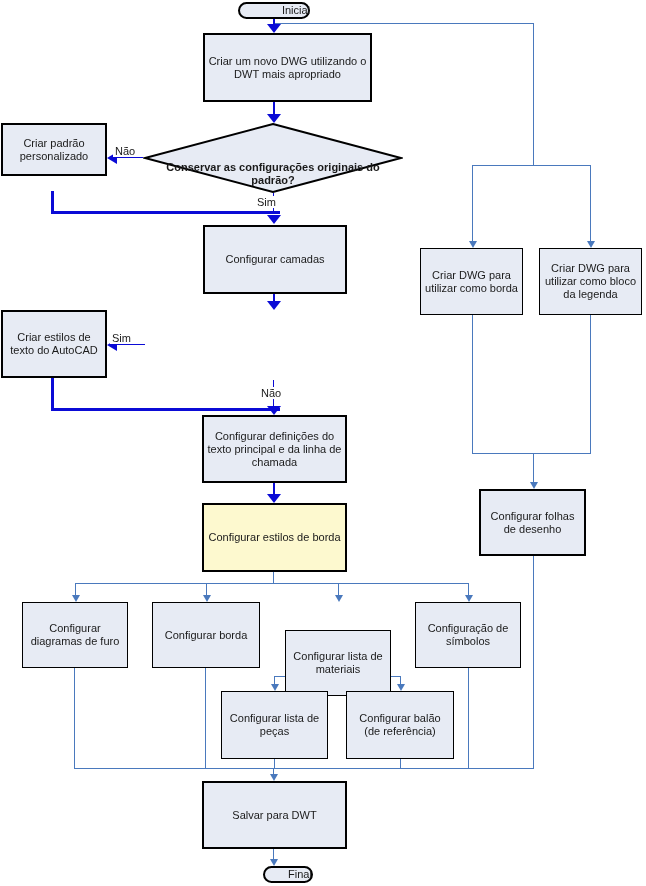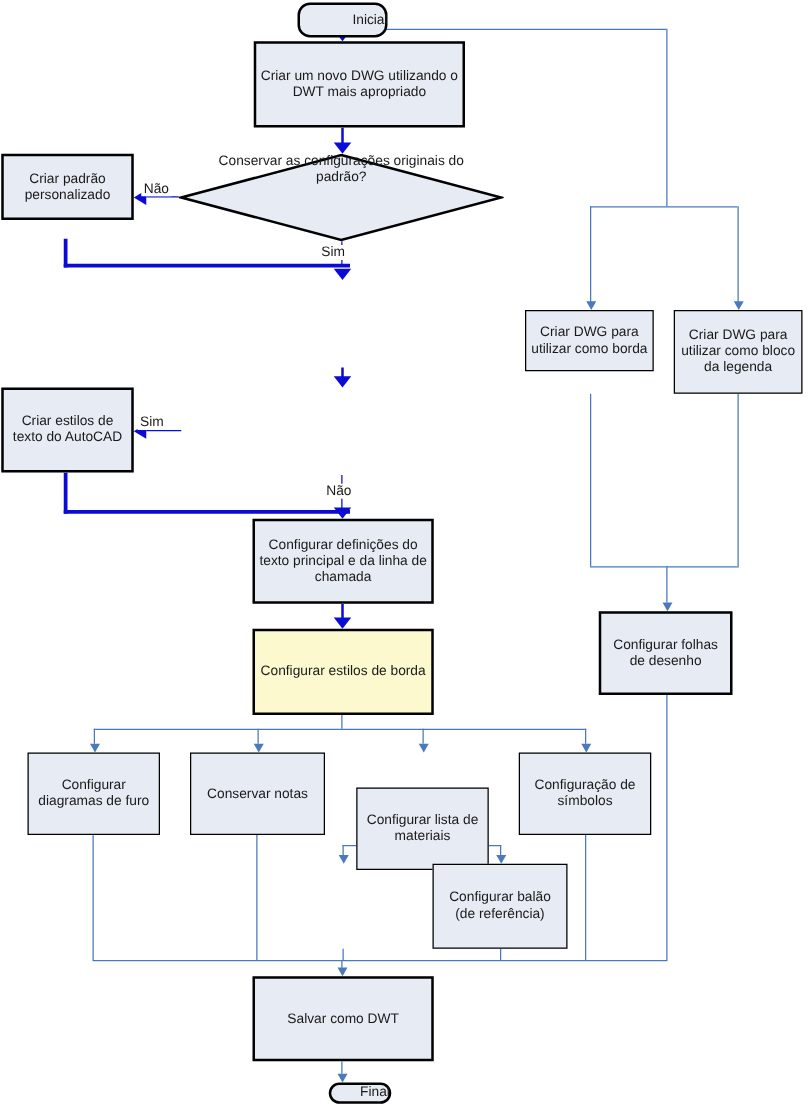--- a/index.html
+++ b/index.html
@@ -11,22 +11,22 @@
   .node{
     position:absolute;display:flex;align-items:center;justify-content:center;
     text-align:center;background:#e7ebf4;border:2px solid #000;
     box-sizing:border-box;line-height:13px;padding:2px 3px;
   }
   .thin{border-width:1px;}
   .stadium{border-radius:10px;border-width:2px;padding:0 4px;}
   .highlight{background:#fdf9cf;}
   .diamond{position:absolute;}
   .diamond .dlabel{
-    position:absolute;left:0;top:0;width:100%;height:100%;
-    display:flex;justify-content:center;text-align:center;line-height:13px;
+    position:absolute;left:0;top:16px;width:100%;height:100%;
+    display:flex;align-items:center;justify-content:center;text-align:center;line-height:13px;font-weight:bold;
   }
   .dlabel span{display:block;}
   .sline{position:absolute;background:#4a79bd;}
   .mline{position:absolute;background:#0b0bd6;}
   .sarrow-down{position:absolute;width:0;height:0;
     border-left:4px solid transparent;border-right:4px solid transparent;
     border-top:7px solid #4a79bd;}
   .marrow-down{position:absolute;width:0;height:0;
     border-left:7px solid transparent;border-right:7px solid transparent;
     border-top:9px solid #0b0bd6;}
@@ -106,57 +106,59 @@
   <div class="marrow-down" style="left:267px;top:406px;"></div>
 
   <div class="mline" style="left:273px;top:483px;width:2px;height:12px;"></div>
   <div class="marrow-down" style="left:267px;top:494px;"></div>
 
   <div class="elabel" style="left:113px;top:145px;">Não</div>
   <div class="elabel" style="left:255px;top:196px;">Sim</div>
   <div class="elabel" style="left:110px;top:332px;">Sim</div>
   <div class="elabel" style="left:259px;top:387px;">Não</div>
 
-  <div class="node stadium" style="left:238px;top:2px;width:72px;height:28px;padding-left:48px;">Inicial</div>
+  <div class="node stadium" style="left:238px;top:2px;width:72px;height:17px;padding-left:48px;">Inicial</div>
 
   <div class="node" style="left:203px;top:33px;width:169px;height:69px;">Criar um novo DWG utilizando o DWT mais apropriado</div>
 
   <div class="diamond" style="left:143px;top:123px;width:260px;height:70px;">
     <svg width="260" height="70">
       <polygon points="130,1 258,35 130,69 2,35" fill="#e7ebf4" stroke="#000000" stroke-width="2"></polygon>
     </svg>
     <div class="dlabel">
         <span style="max-width:238px;">Conservar as configurações originais do padrão?</span>
       </div>
   </div>
 
   <div class="node" style="left:1px;top:123px;width:106px;height:53px;">Criar padrão personalizado</div>
 
+  <div class="node" style="left:203px;top:225px;width:144px;height:69px;">Configurar camadas</div>
 
 
   <div class="node" style="left:1px;top:310px;width:106px;height:68px;">Criar estilos de texto do AutoCAD</div>
 
   <div class="node" style="left:202px;top:415px;width:145px;height:68px;">Configurar definições do texto principal e da linha de chamada</div>
 
   <div class="node highlight" style="left:202px;top:503px;width:145px;height:69px;">Configurar estilos de borda</div>
 
   <div class="node thin" style="left:22px;top:602px;width:106px;height:66px;">Configurar diagramas de furo</div>
 
-  <div class="node thin" style="left:152px;top:602px;width:108px;height:66px;">Conservar notas</div>
+  <div class="node thin" style="left:152px;top:602px;width:108px;height:66px;">Configurar borda</div>
 
   <div class="node thin" style="left:285px;top:602px;width:106px;height:66px;margin-top:28px;">Configurar lista de materiais</div>
 
   <div class="node thin" style="left:415px;top:602px;width:106px;height:66px;">Configuração de símbolos</div>
 
+  <div class="node thin" style="left:221px;top:691px;width:107px;height:68px;">Configurar lista de peças</div>
 
   <div class="node thin" style="left:346px;top:691px;width:108px;height:68px;">Configurar balão (de referência)</div>
 
-  <div class="node" style="left:202px;top:781px;width:145px;height:68px;">Salvar como DWT</div>
+  <div class="node" style="left:202px;top:781px;width:145px;height:68px;">Salvar para DWT</div>
 
   <div class="node stadium" style="left:263px;top:866px;width:50px;height:17px;padding-left:28px;">Final</div>
 
-  <div class="node thin" style="left:420px;top:248px;width:103px;height:49px;">Criar DWG para utilizar como borda</div>
+  <div class="node thin" style="left:420px;top:248px;width:103px;height:67px;">Criar DWG para utilizar como borda</div>
 
   <div class="node thin" style="left:539px;top:248px;width:103px;height:67px;">Criar DWG para utilizar como bloco da legenda</div>
 
   <div class="node" style="left:479px;top:489px;width:107px;height:67px;">Configurar folhas de desenho</div>
 
 </div>
 
 </body></html>

